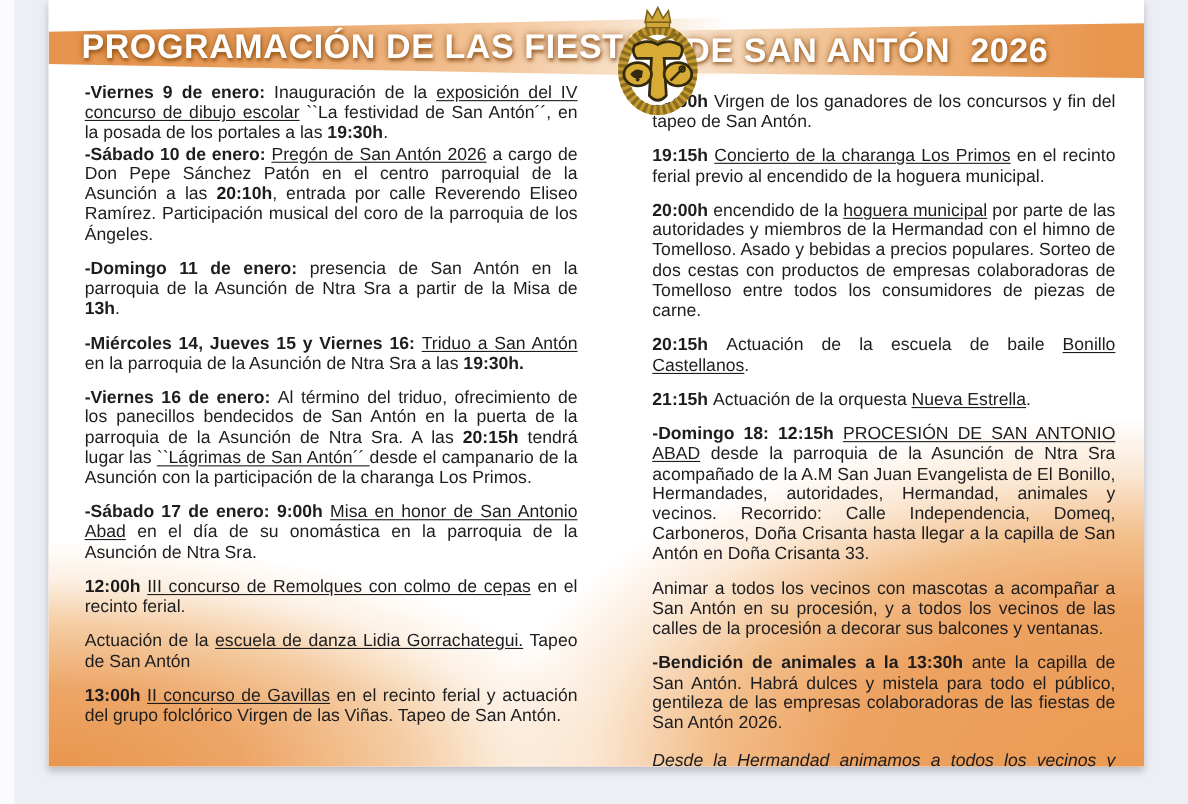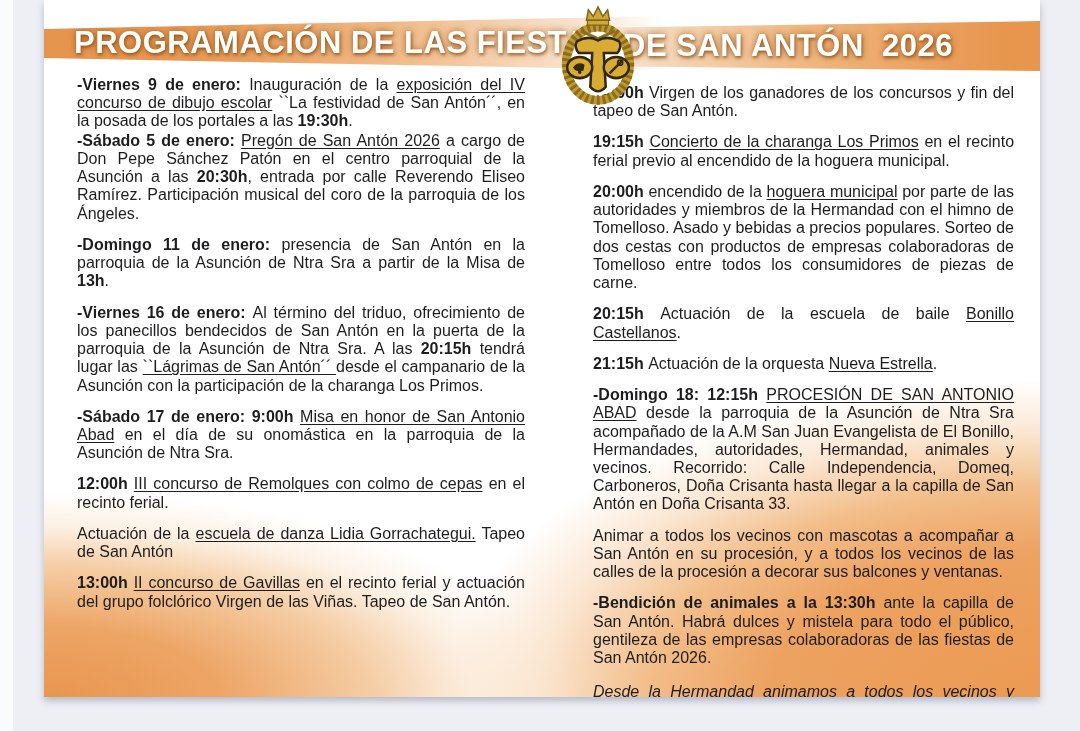--- a/index.html
+++ b/index.html
@@ -88,22 +88,23 @@
       <ellipse cx="69" cy="68" rx="13" ry="11" fill="#d8ab35" stroke="#33290f" stroke-width="2.6"></ellipse>
       <path d="M24 68 q5 -7 12 -3 l-1 6 q-7 3 -11 -3 Z" fill="#33290f"></path>
       <circle cx="31" cy="73" r="1.8" fill="#33290f"></circle>
       <path d="M62 74 L75 61" stroke="#33290f" stroke-width="2.6" fill="none"></path>
       <circle cx="73" cy="63" r="2.6" fill="none" stroke="#33290f" stroke-width="1.8"></circle>
     </svg>
   </div>
 
   <div class="col col-left">
     <p class="no-gap"><span class="b">-Viernes 9 de enero: </span><span>Inauguración de la </span><span class="u">exposición del IV concurso de dibujo escolar</span><span> ``La festividad de San Antón´´, en la posada de los portales a las </span><span class="b">19:30h</span><span>.</span></p>
-    <p><span class="b">-Sábado 5 de enero: </span><span class="u">Pregón de San Antón 2026</span><span> a cargo de Don Pepe Sánchez Patón en el centro parroquial de la Asunción a las </span><span class="b">20:30h</span><span>, entrada por calle Reverendo Eliseo Ramírez. Participación musical del coro de la parroquia de los Ángeles.</span></p>
+    <p><span class="b">-Sábado 10 de enero: </span><span class="u">Pregón de San Antón 2026</span><span> a cargo de Don Pepe Sánchez Patón en el centro parroquial de la Asunción a las </span><span class="b">20:10h</span><span>, entrada por calle Reverendo Eliseo Ramírez. Participación musical del coro de la parroquia de los Ángeles.</span></p>
     <p><span class="b">-Domingo 11 de enero: </span><span>presencia de San Antón en la parroquia de la Asunción de Ntra Sra a partir de la Misa de </span><span class="b">13h</span><span>.</span></p>
+    <p><span class="b">-Miércoles 14, Jueves 15 y Viernes 16: </span><span class="u">Triduo a San Antón </span><span>en la parroquia de la Asunción de Ntra Sra a las </span><span class="b">19:30h.</span></p>
     <p><span class="b">-Viernes 16 de enero: </span><span>Al término del triduo, ofrecimiento de los panecillos bendecidos de San Antón en la puerta de la parroquia de la Asunción de Ntra Sra. A las </span><span class="b">20:15h</span><span> tendrá lugar las </span><span class="u">``Lágrimas de San Antón´´ </span><span>desde el campanario de la Asunción con la participación de la charanga Los Primos.</span></p>
     <p><span class="b">-Sábado 17 de enero: 9:00h </span><span class="u">Misa en honor de San Antonio Abad</span><span> en el día de su onomástica en la parroquia de la Asunción de Ntra Sra.</span></p>
     <p><span class="b">12:00h </span><span class="u">III concurso de Remolques con colmo de cepas</span><span> en el recinto ferial.</span></p>
     <p><span>Actuación de la </span><span class="u">escuela de danza Lidia Gorrachategui.</span><span> Tapeo de San Antón</span></p>
     <p><span class="b">13:00h </span><span class="u">II concurso de Gavillas</span><span> en el recinto ferial y actuación del grupo folclórico Virgen de las Viñas. Tapeo de San Antón.</span></p>
   </div>
 
   <div class="col col-right">
     <p><span class="b">14:00h </span><span>Virgen de los ganadores de los concursos y fin del tapeo de San Antón.</span></p>
     <p><span class="b">19:15h </span><span class="u">Concierto de la charanga Los Primos</span><span> en el recinto ferial previo al encendido de la hoguera municipal.</span></p>

